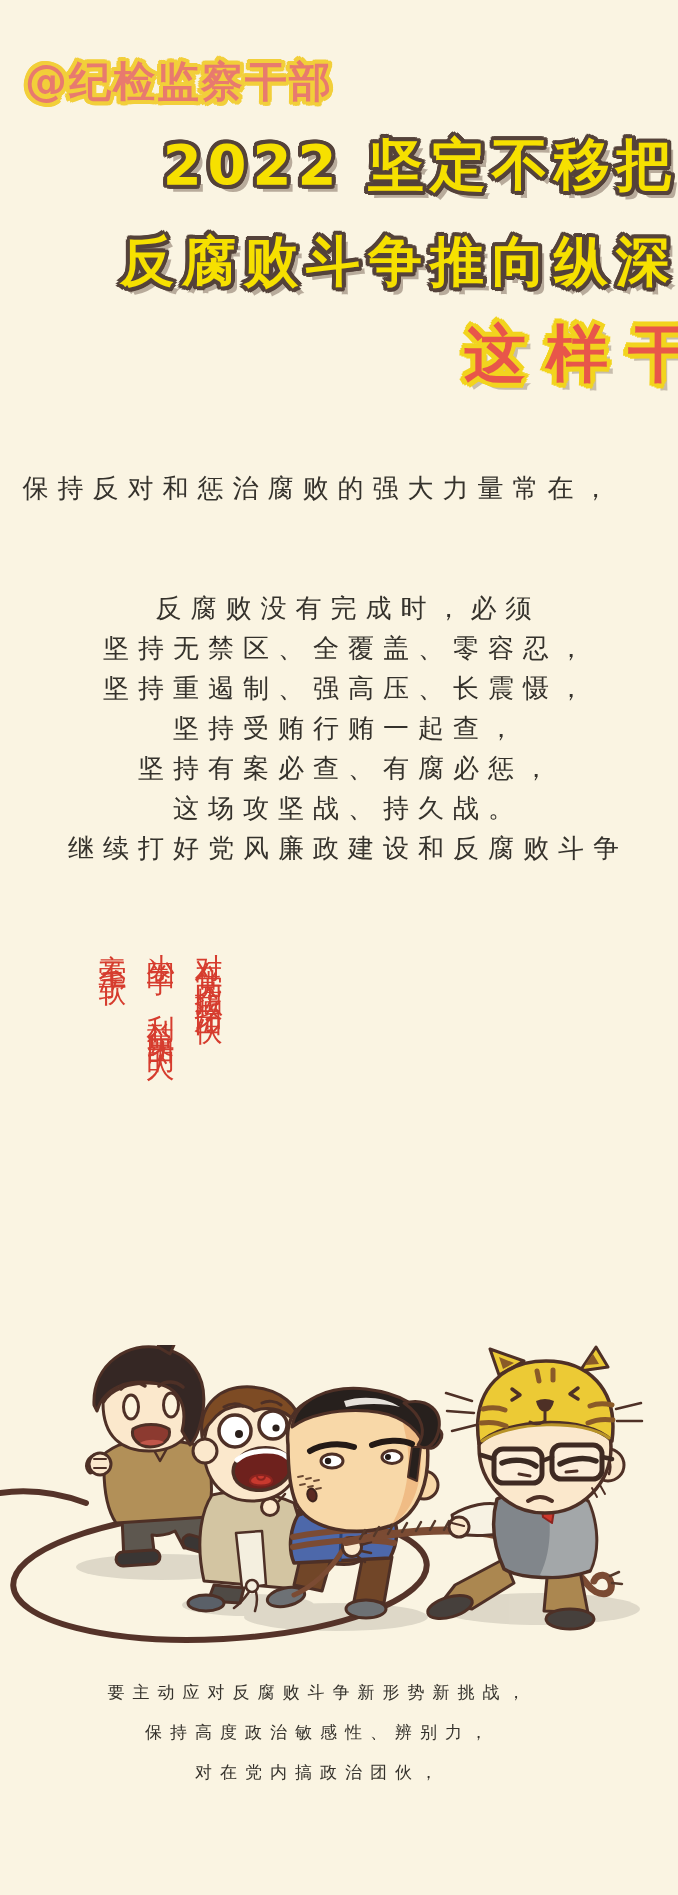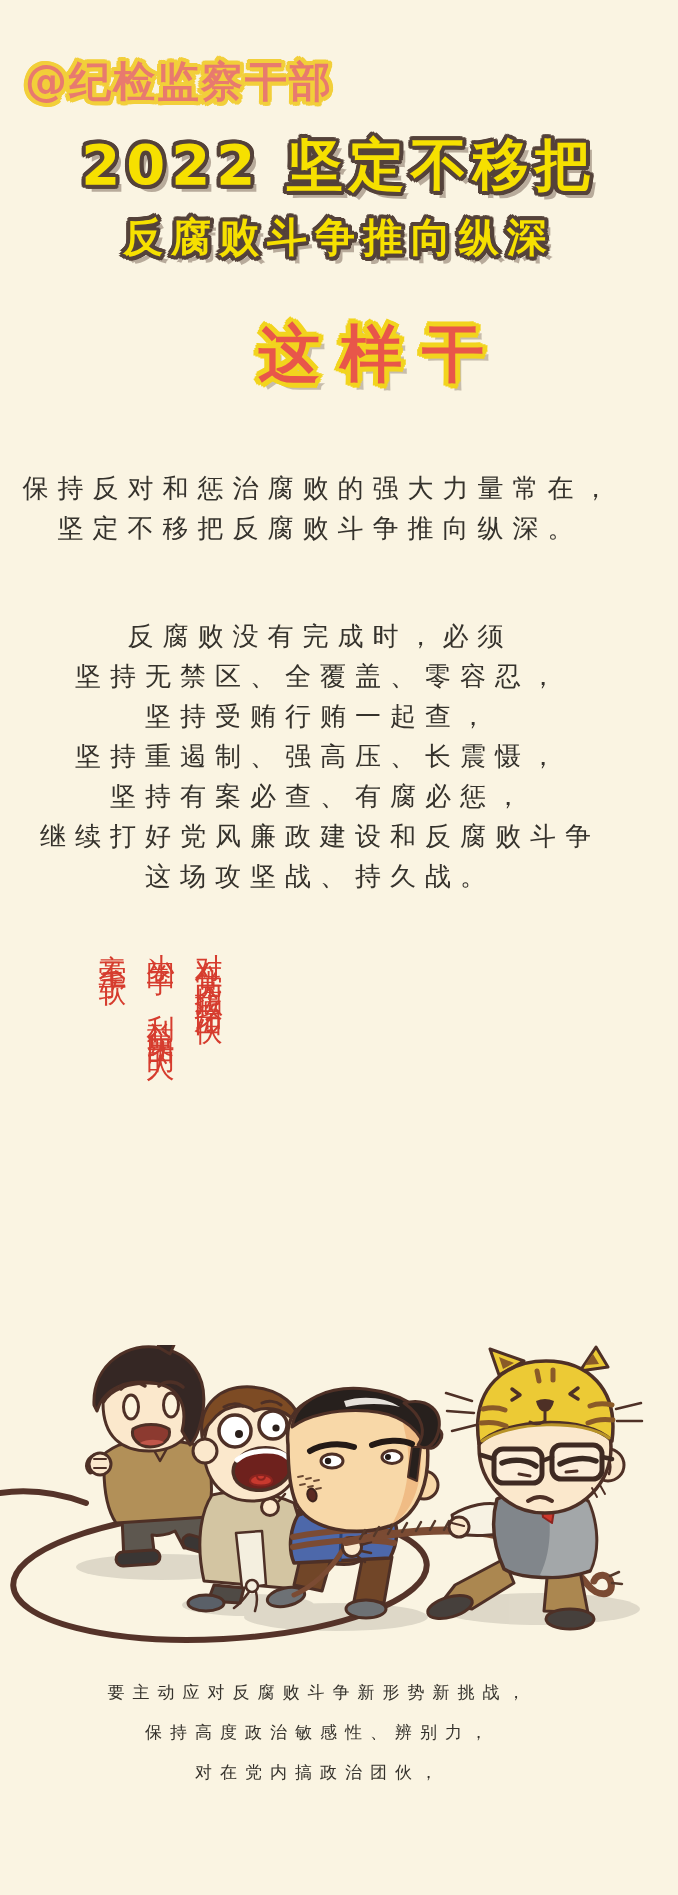--- a/index.html
+++ b/index.html
@@ -18,48 +18,48 @@
   .handle{
     position:absolute;left:25px;top:54px;
     font-size:42px;font-weight:bold;letter-spacing:2px;
     color:#e87a6e;
     text-shadow:
       -4px 0 0 #f2cf3a, 4px 0 0 #f2cf3a, 0 -4px 0 #f2cf3a, 0 4px 0 #f2cf3a,
       -3px -3px 0 #f2cf3a, 3px -3px 0 #f2cf3a, -3px 3px 0 #f2cf3a, 3px 3px 0 #f2cf3a,
       -4px 2px 0 #f2cf3a, 4px -2px 0 #f2cf3a, 2px 4px 0 #f2cf3a, -2px -4px 0 #f2cf3a;
   }
   .title-line{
-    position:absolute;left:0;width:678px;text-align:center;
+    position:absolute;left:0;width:678px;text-align:right;
     font-weight:bold;color:#f6e000;
     text-shadow:
       -4px 0 0 #54423a, 4px 0 0 #54423a, 0 -4px 0 #54423a, 0 4px 0 #54423a,
       -3px -3px 0 #54423a, 3px -3px 0 #54423a, -3px 3px 0 #54423a, 3px 3px 0 #54423a,
       -4px 2px 0 #54423a, 4px -2px 0 #54423a, 2px 4px 0 #54423a, -2px -4px 0 #54423a,
       6px 7px 0 rgba(84,62,50,.40);
   }
   .title1{top:128px;font-size:56px;letter-spacing:6px;}
-  .title2{top:210px;font-size:40px;letter-spacing:8px;}
+  .title2{top:226px;font-size:54px;letter-spacing:8px;}
   .title3{
     top:312px;font-size:62px;letter-spacing:20px;padding-left:20px;box-sizing:border-box;
     color:#e8564a;
     text-shadow:
       -4px 0 0 #f2d41e, 4px 0 0 #f2d41e, 0 -4px 0 #f2d41e, 0 4px 0 #f2d41e,
       -3px -3px 0 #f2d41e, 3px -3px 0 #f2d41e, -3px 3px 0 #f2d41e, 3px 3px 0 #f2d41e,
       -5px 2px 0 #f2d41e, 5px -2px 0 #f2d41e, 2px 5px 0 #f2d41e, -2px -5px 0 #f2d41e,
       6px 7px 0 rgba(84,62,50,.30);
     margin-left: 32px;
   }
   
   .para{
     position:absolute;left:0;width:640px;text-align:center;
     color:#35322c;font-size:26px;line-height:40px;letter-spacing:9px;
     font-weight:400;
   }
   .para1{top:468px;}
-  .para2{top:616px;}
+  .para2{top:588px;margin-left:28px;}
   .para3{top:1672px;font-size:17px;letter-spacing:8px;}
   
   .vquote{
     position:absolute;left:60px;top:932px;height:380px;width:172px;
     writing-mode:vertical-rl;text-orientation:upright;
     color:#d63c2e;font-size:28px;letter-spacing:8px;line-height:48px;
     font-weight:400;
   }
   .vquote .col{display:block;}
   
@@ -71,31 +71,30 @@
 <div class="poster">
 
   <div class="handle">@纪检监察干部</div>
 
   <div class="title-line title1">2022 坚定不移把</div>
   <div class="title-line title2">反腐败斗争推向纵深</div>
   <div class="title-line title3">这样干</div>
 
   <div class="para para1">
     <div>保持反对和惩治腐败的强大力量常在，</div>
-    <div>坚定不移把反腐败斗争推向纵深。</div>
   </div>
 
   <div class="para para2">
     <div>反腐败没有完成时，必须</div>
     <div>坚持无禁区、全覆盖、零容忍，</div>
+    <div>坚持重遏制、强高压、长震慑，</div>
     <div>坚持受贿行贿一起查，</div>
-    <div>坚持重遏制、强高压、长震慑，</div>
     <div>坚持有案必查、有腐必惩，</div>
+    <div>这场攻坚战、持久战。</div>
     <div>继续打好党风廉政建设和反腐败斗争</div>
-    <div>这场攻坚战、持久战。</div>
   </div>
 
   <div class="vquote">
     <span class="col">对在党内搞政治团伙、</span>
     <span class="col">小圈子、利益集团的人</span>
     <span class="col">毫不手软</span>
   </div>
 
   <svg class="cartoon" viewBox="0 0 678 345" xmlns="http://www.w3.org/2000/svg" stroke-linecap="round" stroke-linejoin="round">
 

